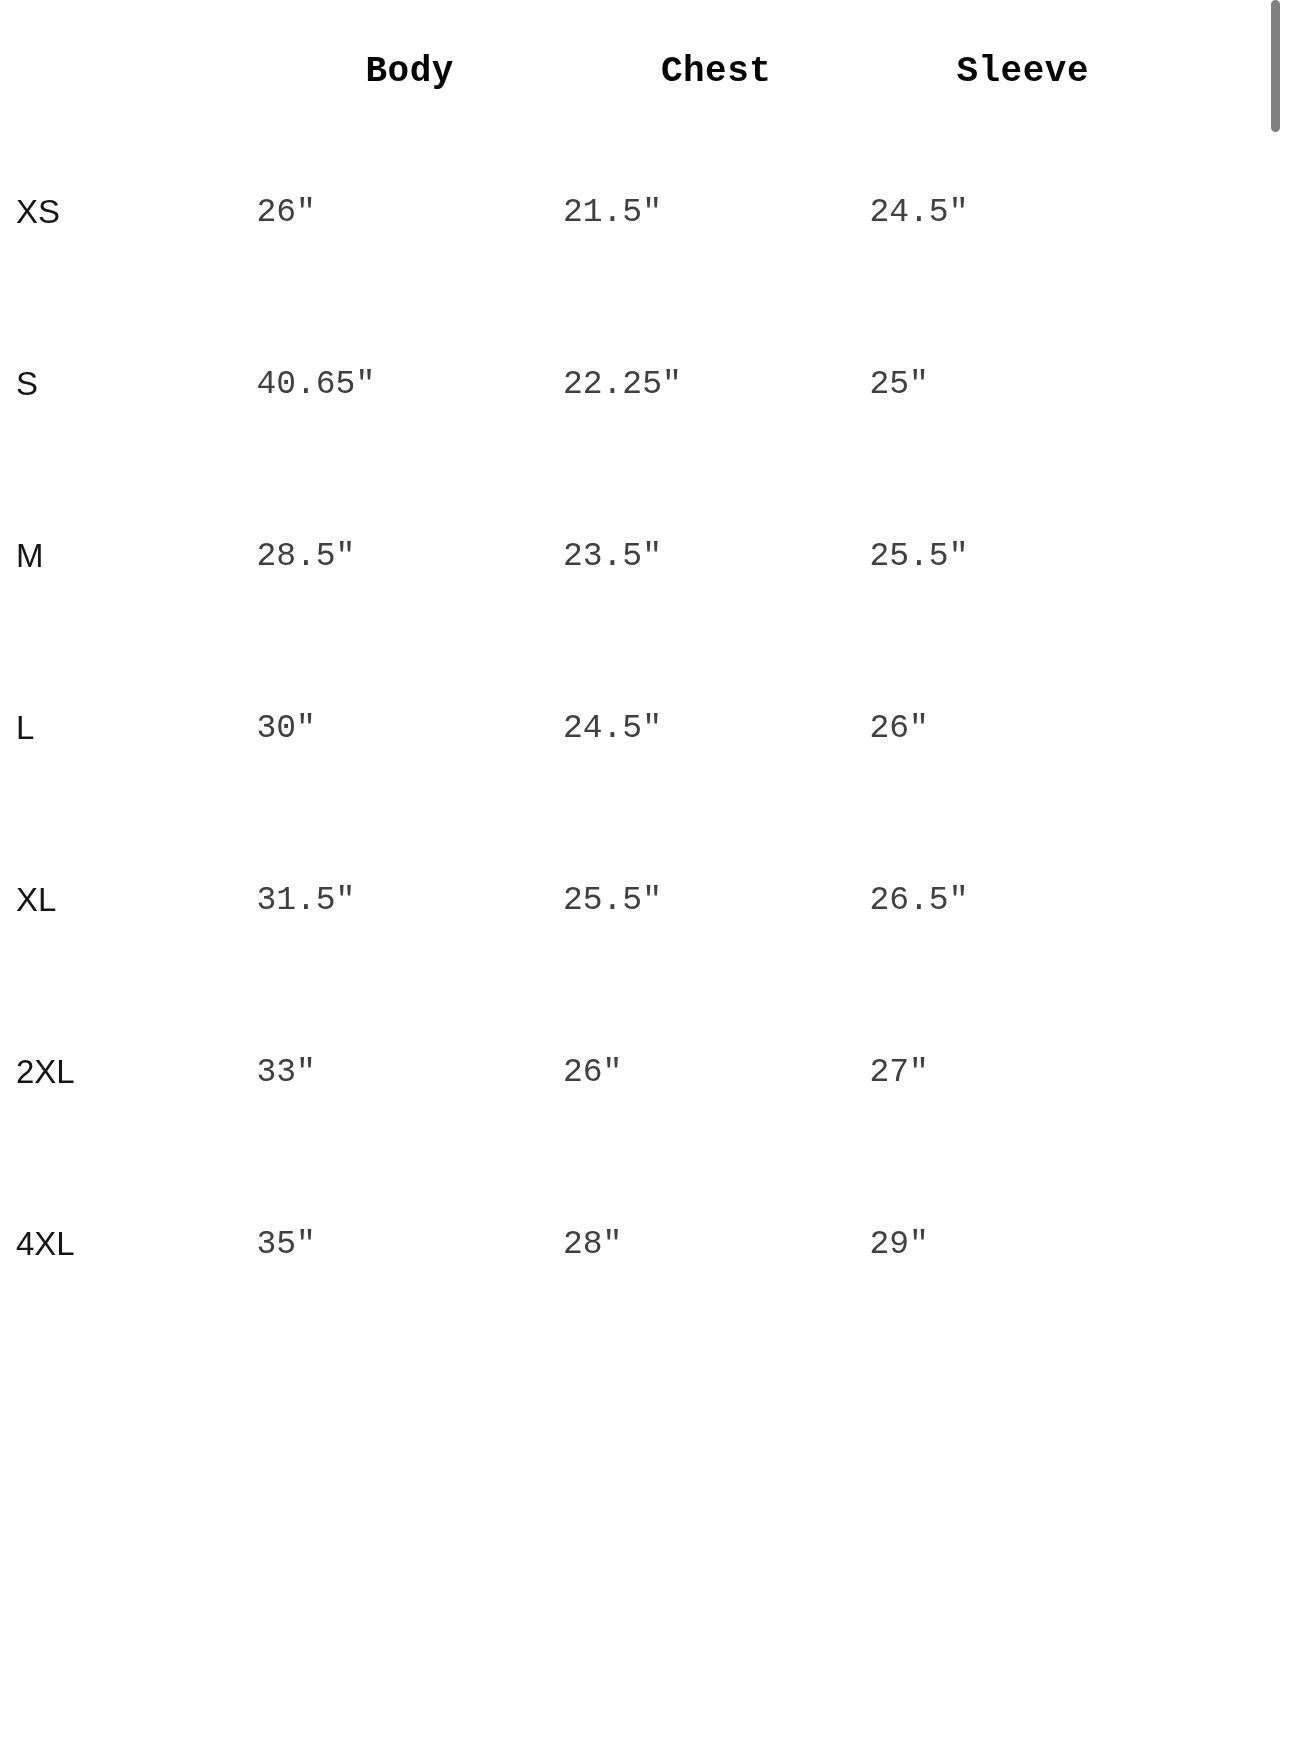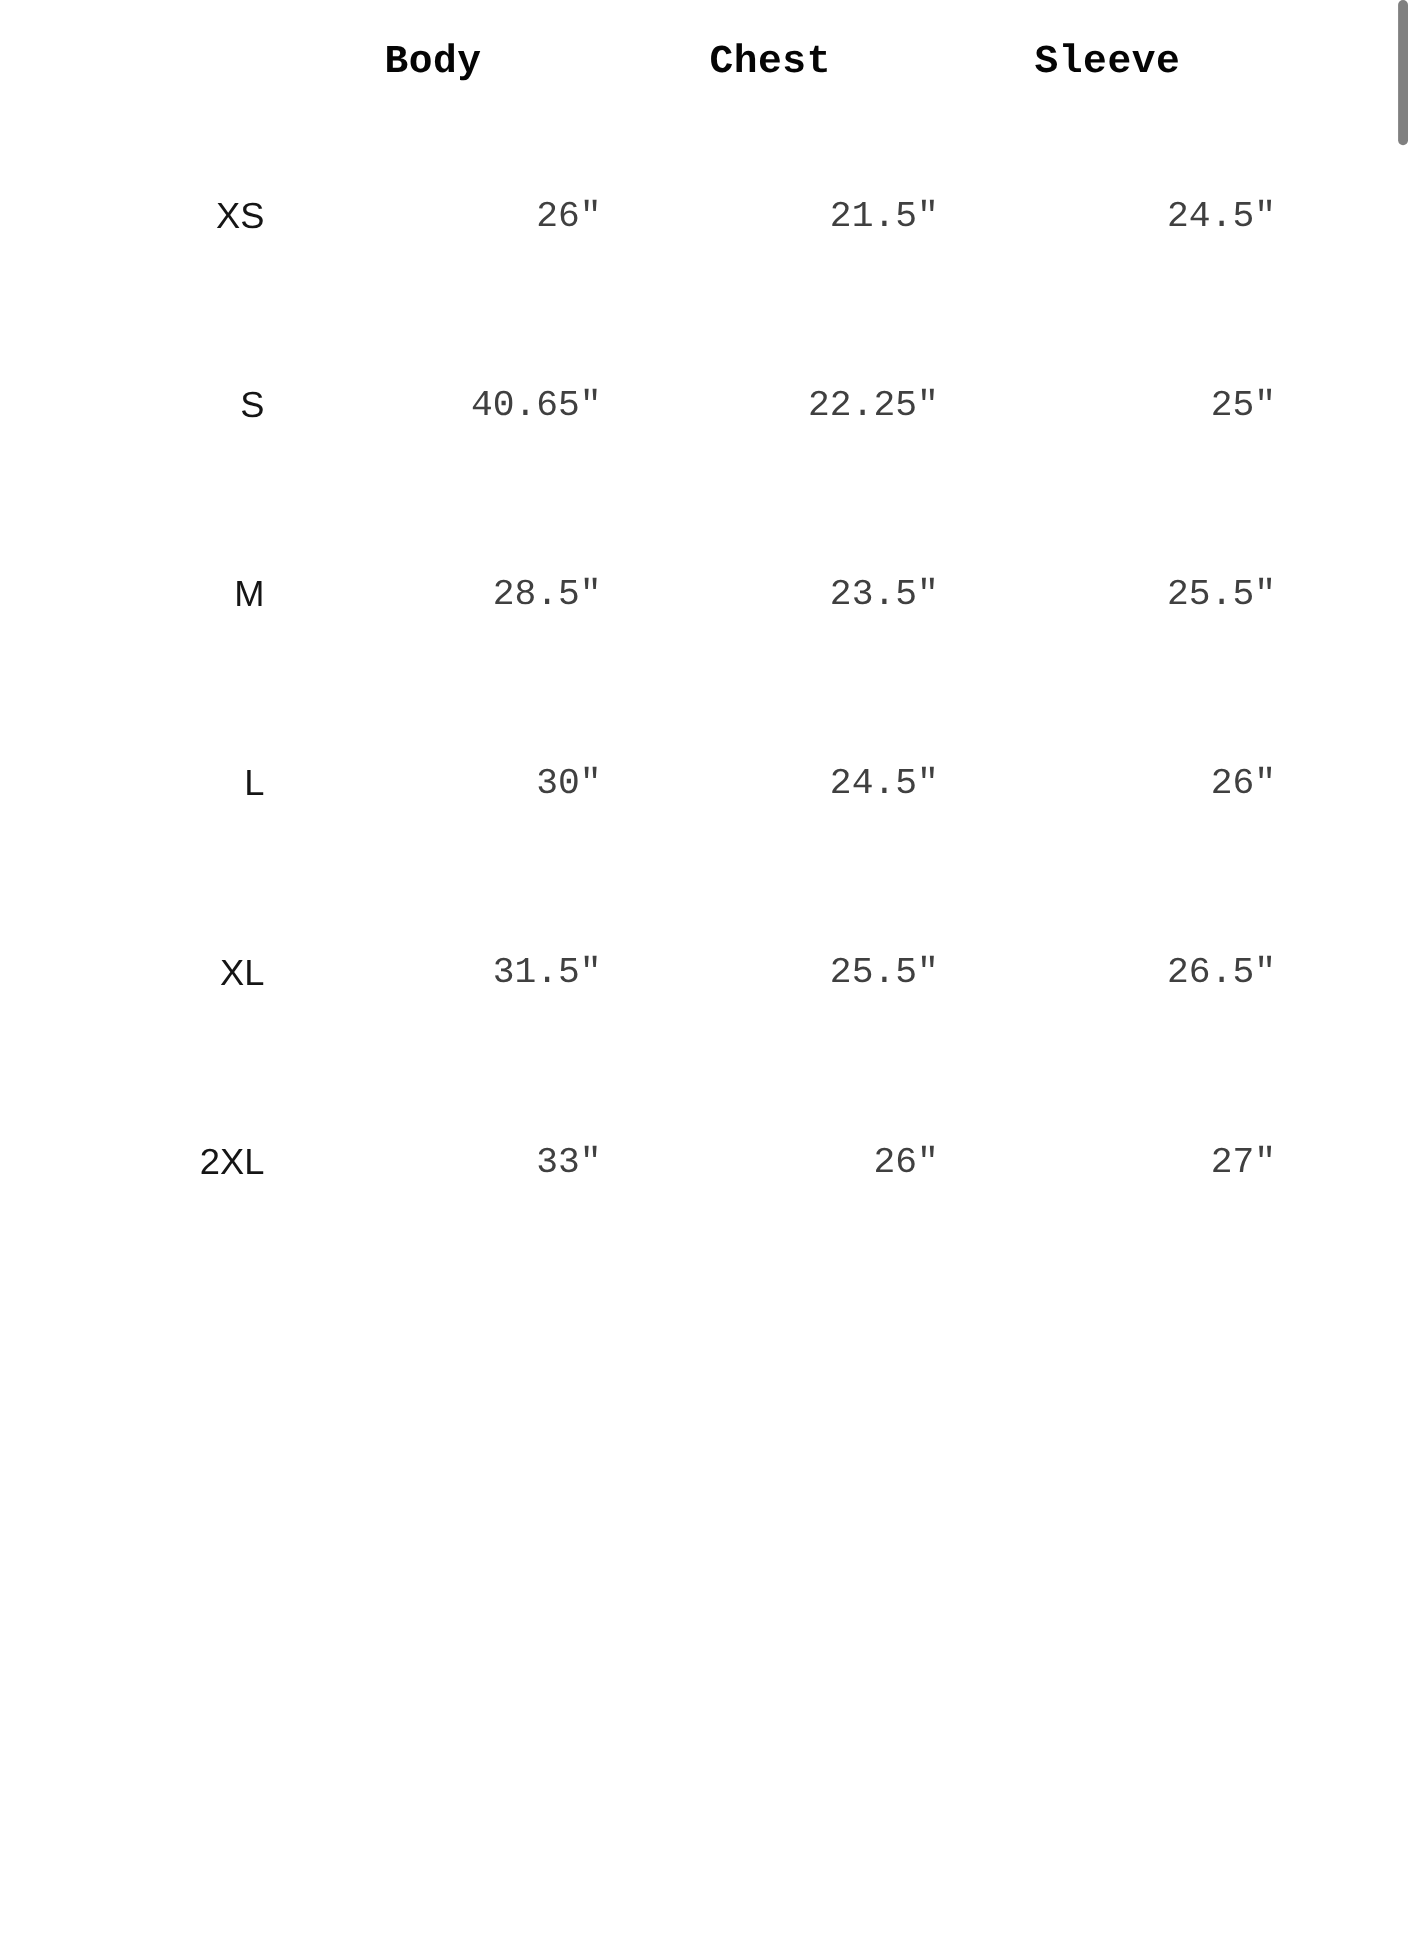--- a/index.html
+++ b/index.html
@@ -23,21 +23,21 @@
     top: 0;
     width: 1290px;
     height: 1760px;
     box-sizing: border-box;
   }
 
   table.size-table {
     width: 1160px;
     border-collapse: collapse;
     table-layout: fixed;
-    margin: 0;
+    margin: 16px;
     padding: 0;
   }
 
   table.size-table col.col-size   { width: 240px; }
   table.size-table col.col-value  { width: 306px; }
 
   thead th {
     font-family: "Liberation Mono", "DejaVu Sans Mono", monospace;
     font-weight: bold;
     font-size: 36px;
@@ -51,21 +51,21 @@
 
   thead th.size-head {
     font-size: 0;
   }
 
   tbody tr {
     height: 172px;
   }
 
   tbody td {
-    text-align: right;
+    text-align: left;
     vertical-align: middle;
     padding: 0;
     height: 172px;
   }
 
   td.size-cell {
     font-family: "Liberation Sans", sans-serif;
     font-weight: normal;
     font-size: 33px;
     color: #151515;
@@ -150,20 +150,26 @@
         <td class="value-cell">31.5″</td>
         <td class="value-cell">25.5″</td>
         <td class="value-cell">26.5″</td>
       </tr>
       <tr>
         <td class="size-cell">2XL</td>
         <td class="value-cell">33″</td>
         <td class="value-cell">26″</td>
         <td class="value-cell">27″</td>
       </tr>
+      <tr>
+        <td class="size-cell">4XL</td>
+        <td class="value-cell">35″</td>
+        <td class="value-cell">28″</td>
+        <td class="value-cell">29″</td>
+      </tr>
     </tbody>
   </table>
 
   <div class="scrollbar-track">
     <div class="scrollbar-thumb"></div>
   </div>
 
 </div>
 
 </body></html>

